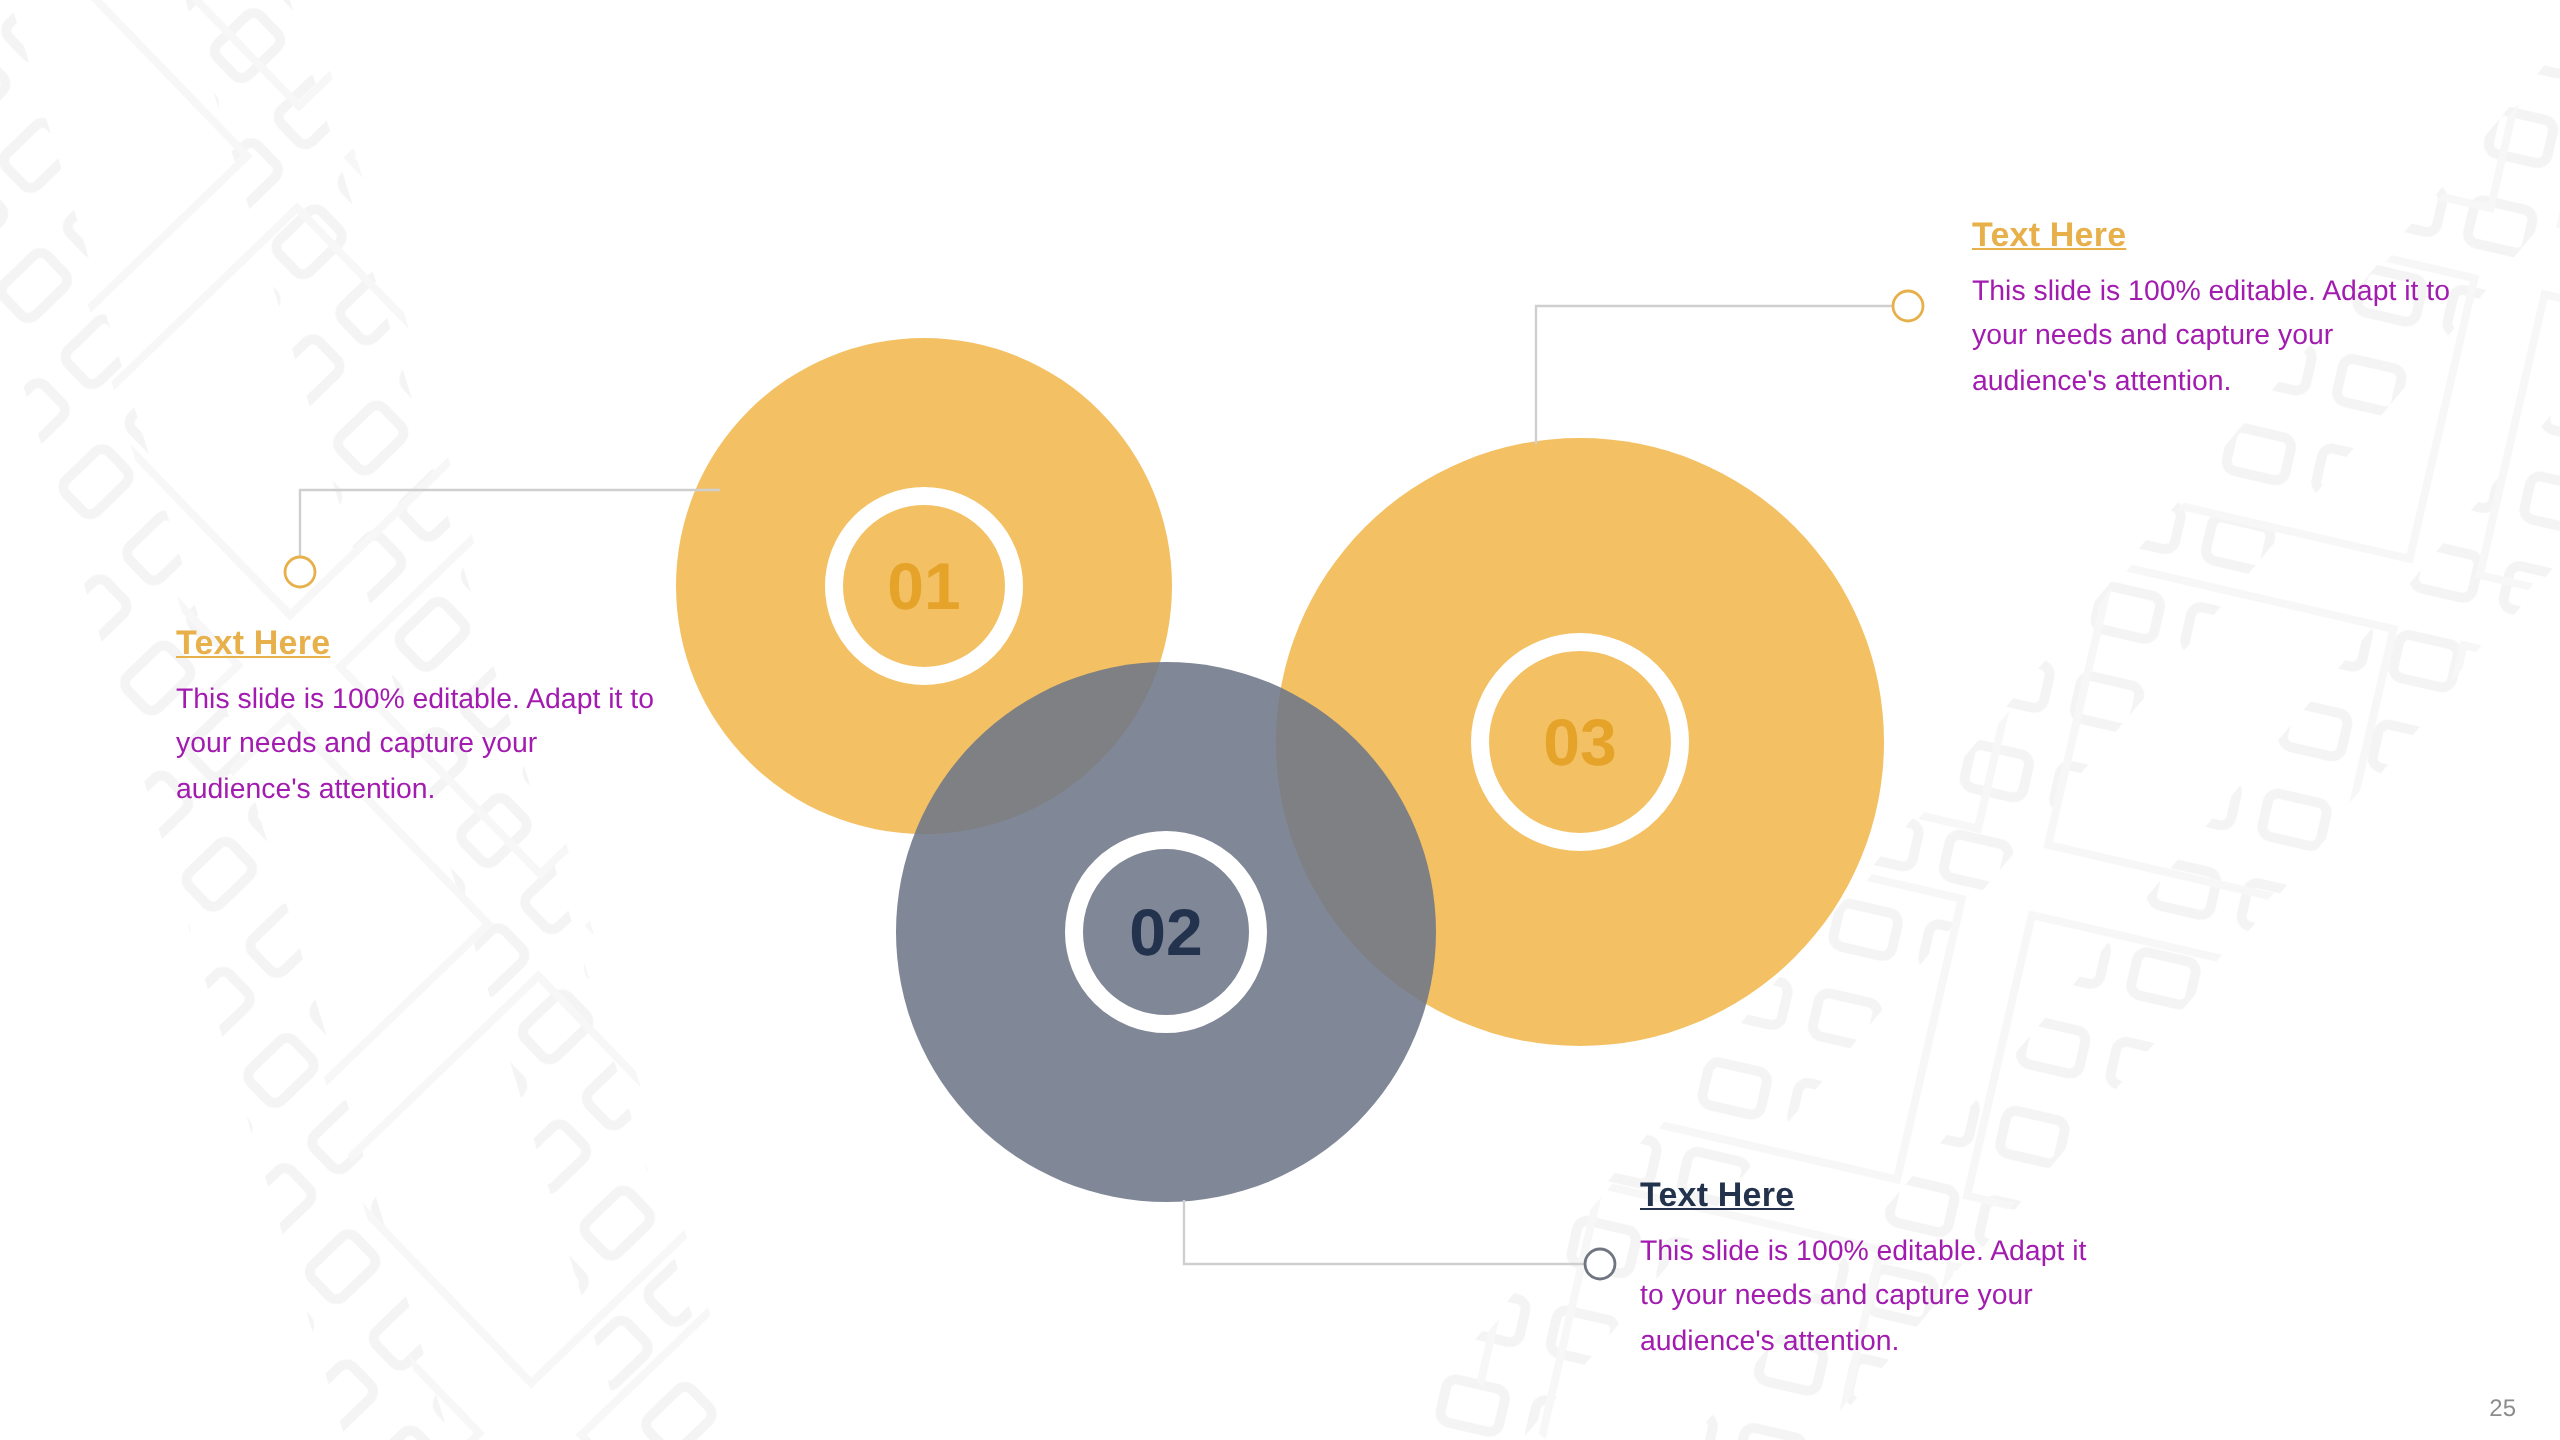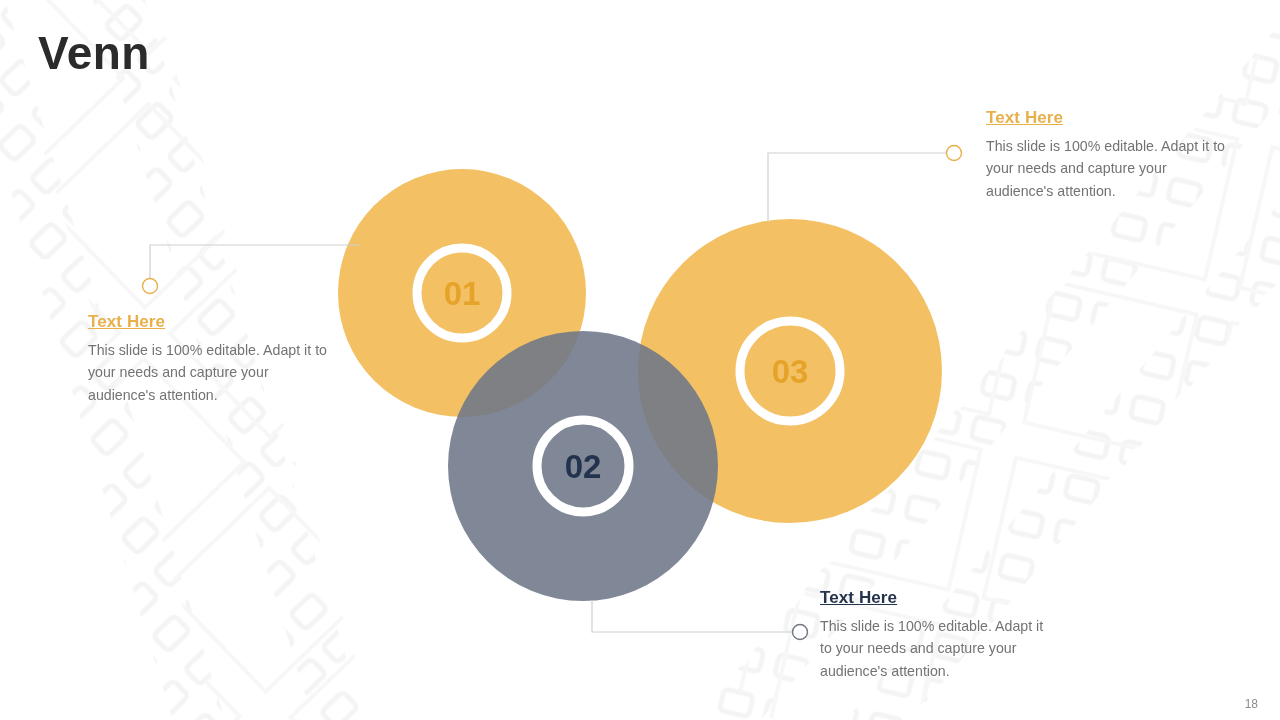--- a/index.html
+++ b/index.html
@@ -64,21 +64,21 @@
     font-weight: bold;
     margin: 0 0 7px 0;
     letter-spacing: 0.1px;
     text-decoration: underline;
   }
   .callout .c-title.amber { color: #e8b04b; }
   .callout .c-title.navy  { color: #24334d; }
   .callout .c-body {
     font-size: 14.2px;
     line-height: 1.58;
-    color: #737373;
+    color: #a21caf;
     margin: 0;
   }
 
   .callout-left  { left: 88px;  top: 312px; width: 246px; }
   .callout-tr    { left: 986px; top: 108px; width: 245px; }
   .callout-br    { left: 820px; top: 588px; width: 238px; }
 
   
   .page-number {
     position: absolute;
@@ -107,21 +107,20 @@
     <g opacity="0.95">
       <rect x="70" y="-120" width="50" height="1000" fill="url(#filmstrip)" transform="rotate(-17 95 380)"></rect>
       <rect x="210" y="-120" width="50" height="1000" fill="url(#filmstrip)" transform="rotate(-17 235 380)"></rect>
       <rect x="120" y="-40" width="150" height="860" fill="url(#filmband)" transform="rotate(-17 195 390)"></rect>
       <rect x="980" y="-160" width="50" height="1100" fill="url(#filmstrip)" transform="rotate(40 1005 390)"></rect>
       <rect x="1130" y="-160" width="50" height="1100" fill="url(#filmstrip)" transform="rotate(40 1155 390)"></rect>
       <rect x="1000" y="-60" width="160" height="900" fill="url(#filmband)" transform="rotate(40 1080 390)"></rect>
     </g>
   </svg>
 
-  <div class="slide-title">Venn</div>
 
   <svg class="connectors" width="1280" height="720" viewBox="0 0 1280 720">
 
     <g>
       <path d="M 360 245 L 150 245 L 150 278" fill="none" stroke="#cfcfcf" stroke-width="1.2"></path>
       <circle cx="150" cy="286" r="7.5" fill="#ffffff" stroke="#e8b04b" stroke-width="1.4"></circle>
     </g>
 
     <g>
       <path d="M 768 222 L 768 153 L 946 153" fill="none" stroke="#cfcfcf" stroke-width="1.2"></path>
@@ -172,15 +171,15 @@
   <div class="callout callout-tr">
     <p class="c-title amber">Text Here</p>
     <p class="c-body">This slide is 100% editable. Adapt it to your needs and capture your audience's attention.</p>
   </div>
 
   <div class="callout callout-br">
     <p class="c-title navy">Text Here</p>
     <p class="c-body">This slide is 100% editable. Adapt it to your needs and capture your audience's attention.</p>
   </div>
 
-  <div class="page-number">18</div>
+  <div class="page-number">25</div>
 
 </div>
 
 </body></html>

